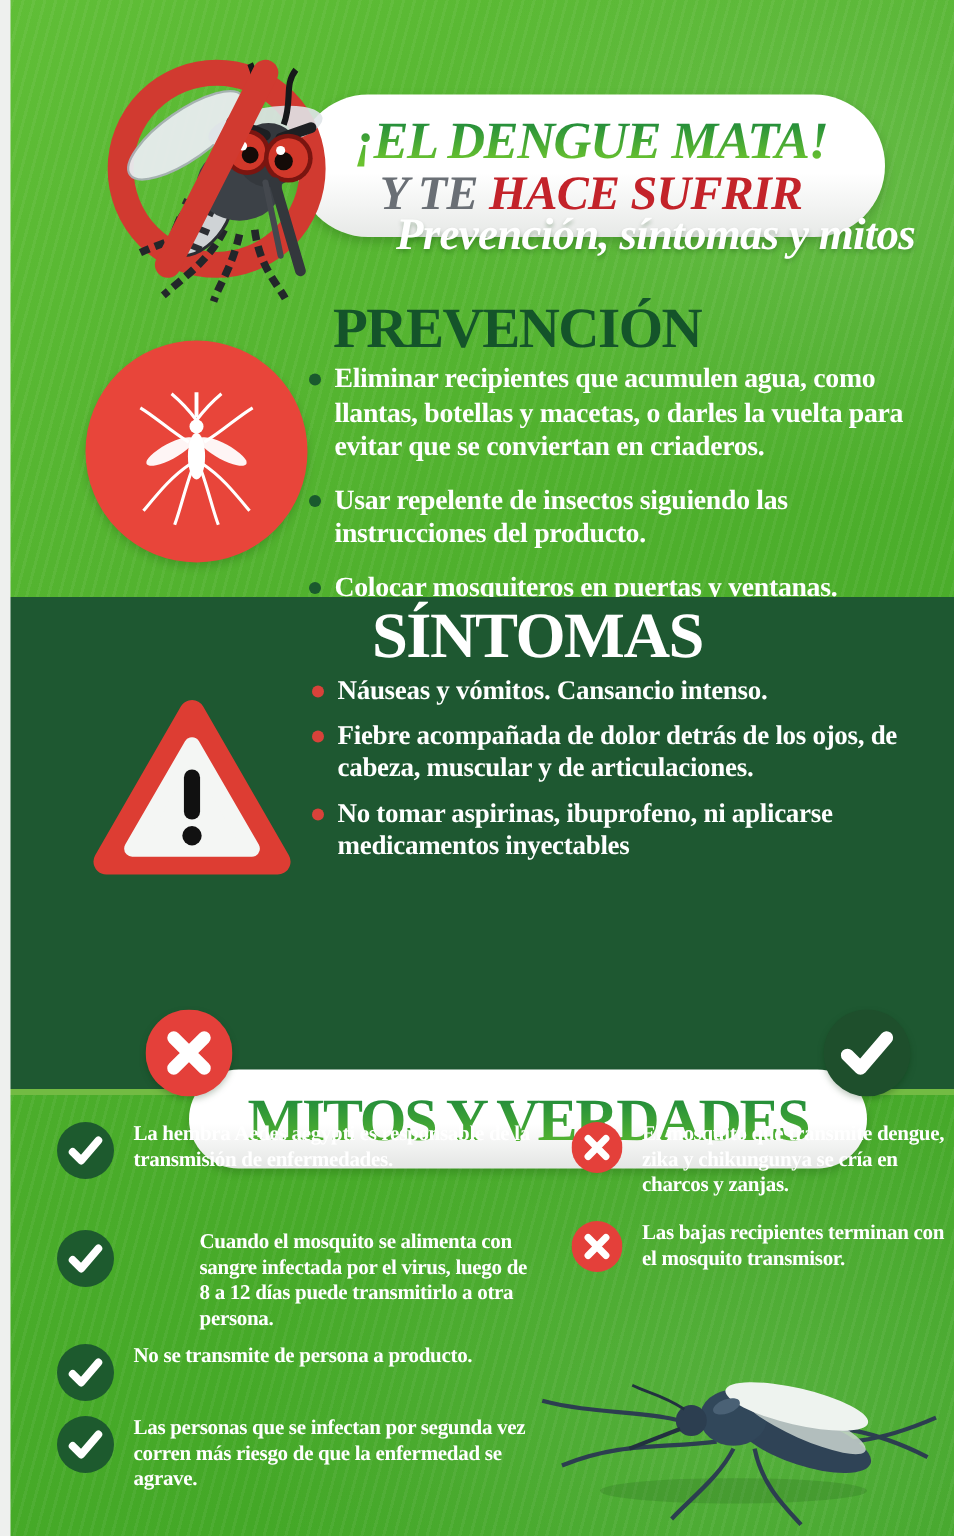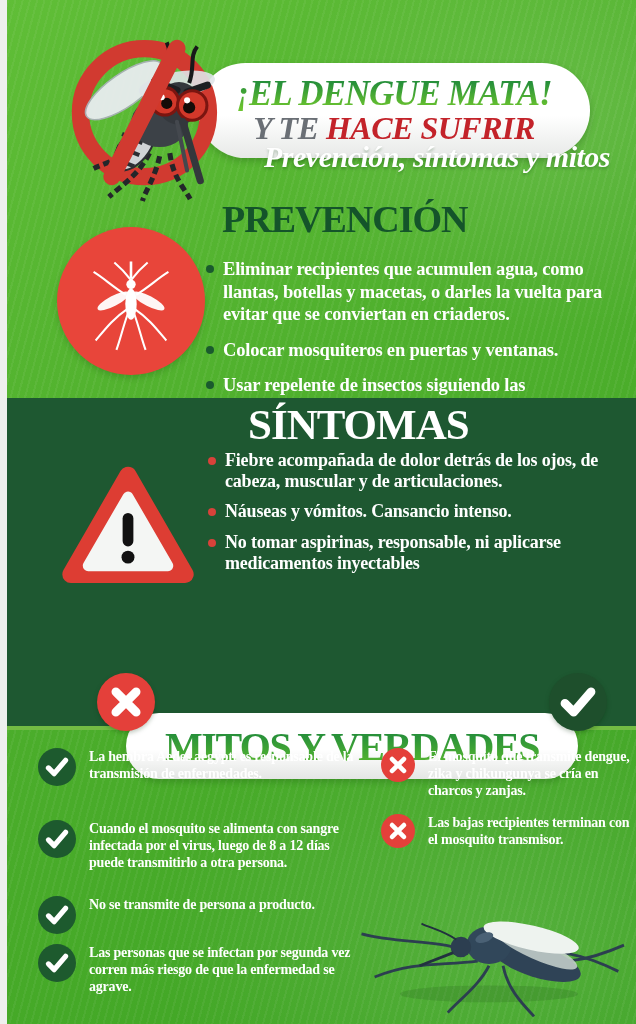--- a/index.html
+++ b/index.html
@@ -38,21 +38,21 @@
   .tagline {
     position:absolute; left:190px; top:140px; width:420px; text-align:right; z-index:3;
     font-size:30px; font-weight:bold; font-style:italic; letter-spacing:-0.5px; color:#ffffff;
     text-shadow:0 2px 3px rgba(0,60,0,.28);
   }
 
   
   .prev-icon { position:absolute; left:57px; top:227px; width:148px; height:148px; border-radius:50%;
     background:#e8453a; box-shadow:0 3px 6px rgba(0,40,0,.18); display:flex; align-items:center; justify-content:center; }
   .prev-head { position:absolute; left:206px; top:197px; font-size:38px; font-weight:bold; letter-spacing:-1px; color:#14542a;margin-left:16px; }
-  .prev-list { position:absolute; left:206px; top:242px; width:424px; list-style:none;margin-top:16px; }
+  .prev-list { position:absolute; left:206px; top:242px; width:424px; list-style:none; }
   .prev-list li { display:flex; margin-bottom:13px; }
   .dot { flex:0 0 8px; width:8px; height:8px; border-radius:50%; margin:7px 9px 0 0; }
   .dot-green { background:#1a5a2e; }
   .dot-red { background:#d8423a; }
   .b-text { font-size:18.5px; font-weight:bold; color:#ffffff; line-height:1.22; letter-spacing:-0.2px; }
 
   
   .symptoms-band { position:absolute; left:0; top:398px; width:636px; height:332px;
     background:#1e5831; border-bottom:4px solid rgba(130,205,70,.85); z-index:2; }
   .warn-icon { position:absolute; left:58px; top:64px; width:140px; height:130px; }
@@ -150,48 +150,48 @@
       </svg>
     </div>
     <h2 class="prev-head">PREVENCIÓN</h2>
     <ul class="prev-list">
       <li>
           <span class="dot dot-green"></span>
           <span class="b-text">Eliminar recipientes que acumulen agua, como llantas, botellas y macetas, o darles la vuelta para evitar que se conviertan en criaderos.</span>
         </li>
       <li>
           <span class="dot dot-green"></span>
-          <span class="b-text">Colocar mosquiteros en puertas y ventanas.</span>
+          <span class="b-text">Usar repelente de insectos siguiendo las instrucciones del producto.</span>
         </li>
       <li>
           <span class="dot dot-green"></span>
-          <span class="b-text">Usar repelente de insectos siguiendo las instrucciones del producto.</span>
+          <span class="b-text">Colocar mosquiteros en puertas y ventanas.</span>
         </li>
     </ul>
 
     <div class="symptoms-band">
       <svg class="warn-icon" viewBox="0 0 130 120">
         <polygon points="65,12 118,104 12,104" fill="#dd3d33" stroke="#dd3d33" stroke-width="16" stroke-linejoin="round"></polygon>
         <polygon points="65,32 102,96 28,96" fill="#f4f6f4" stroke="#f4f6f4" stroke-width="10" stroke-linejoin="round"></polygon>
         <rect x="60" y="47" width="10" height="31" rx="5" fill="#111"></rect>
         <circle cx="65" cy="88" r="6" fill="#111"></circle>
       </svg>
       <h2 class="symp-head">SÍNTOMAS</h2>
       <ul class="symp-list">
         <li>
             <span class="dot dot-red"></span>
+            <span class="b-text">Náuseas y vómitos. Cansancio intenso.</span>
+          </li>
+        <li>
+            <span class="dot dot-red"></span>
             <span class="b-text">Fiebre acompañada de dolor detrás de los ojos, de cabeza, muscular y de articulaciones.</span>
           </li>
         <li>
             <span class="dot dot-red"></span>
-            <span class="b-text">Náuseas y vómitos. Cansancio intenso.</span>
-          </li>
-        <li>
-            <span class="dot dot-red"></span>
-            <span class="b-text">No tomar aspirinas, responsable, ni aplicarse medicamentos inyectables</span>
+            <span class="b-text">No tomar aspirinas, ibuprofeno, ni aplicarse medicamentos inyectables</span>
           </li>
       </ul>
     </div>
 
     <div class="banner-pill">
       <span class="banner-text">MITOS Y VERDADES</span>
     </div>
     <svg class="banner-x icon-shadow" viewBox="0 0 40 40">
       <circle cx="20" cy="20" r="20" fill="#e4403a"></circle>
       <path d="M13,13 L27,27 M27,13 L13,27" stroke="#fff" stroke-width="6" stroke-linecap="round"></path>
@@ -201,21 +201,21 @@
       <path d="M11,21 L17,27 L29,13" stroke="#fff" stroke-width="6" fill="none" stroke-linecap="round" stroke-linejoin="round"></path>
     </svg>
 
     <div class="mt-item col-l" style="top:748px;">
       <svg class="mt-icon" viewBox="0 0 40 40">
           <circle cx="20" cy="20" r="20" fill="#1d5a2e"></circle>
           <path d="M11,21 L17,27 L29,13" stroke="#fff" stroke-width="5.5" fill="none" stroke-linecap="round" stroke-linejoin="round"></path>
         </svg>
       <span class="mt-text">La hembra Aedes aegypti es responsable de la transmisión de enfermedades.</span>
     </div>
-    <div class="mt-item col-l" style="top:820px;">
+    <div class="mt-item col-l" style="top:820px;gap:44px;">
       <svg class="mt-icon" viewBox="0 0 40 40">
           <circle cx="20" cy="20" r="20" fill="#1d5a2e"></circle>
           <path d="M11,21 L17,27 L29,13" stroke="#fff" stroke-width="5.5" fill="none" stroke-linecap="round" stroke-linejoin="round"></path>
         </svg>
       <span class="mt-text">Cuando el mosquito se alimenta con sangre infectada por el virus, luego de 8 a 12 días puede transmitirlo a otra persona.</span>
     </div>
     <div class="mt-item col-l" style="top:896px;">
       <svg class="mt-icon" viewBox="0 0 40 40">
           <circle cx="20" cy="20" r="20" fill="#1d5a2e"></circle>
           <path d="M11,21 L17,27 L29,13" stroke="#fff" stroke-width="5.5" fill="none" stroke-linecap="round" stroke-linejoin="round"></path>

